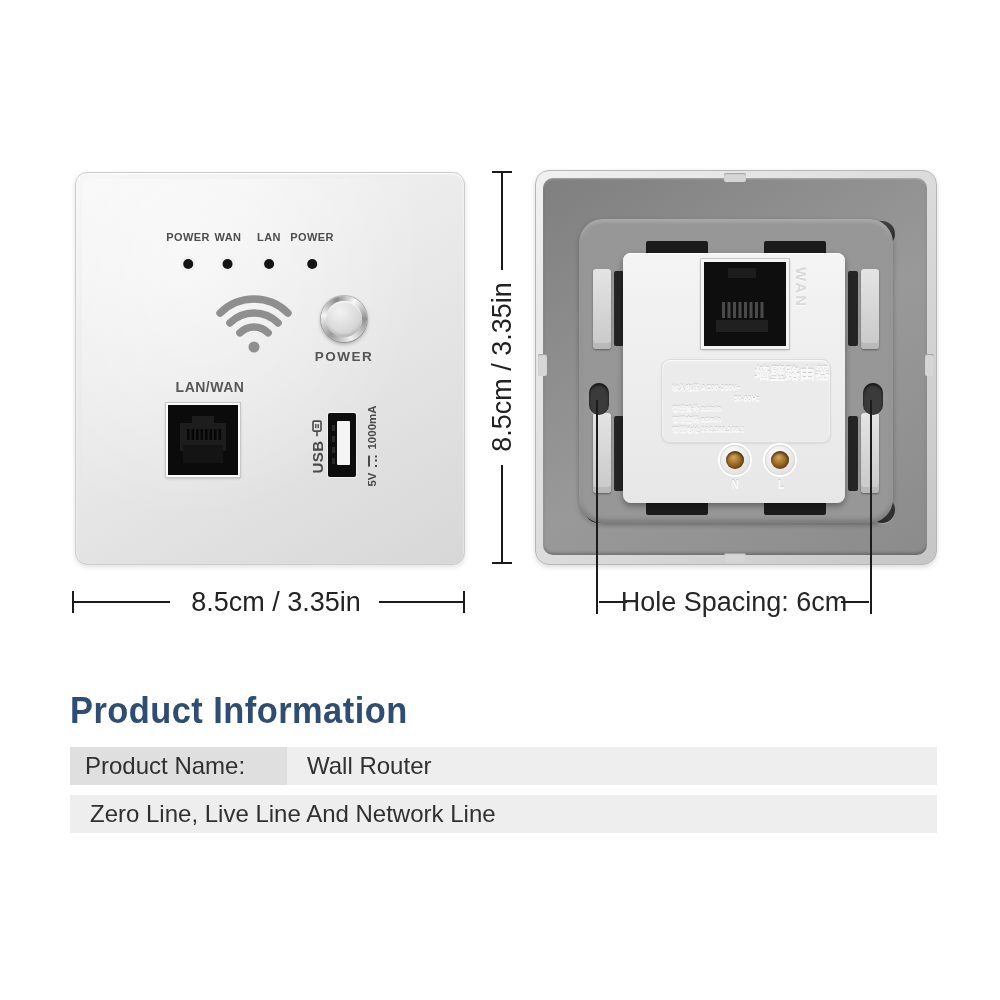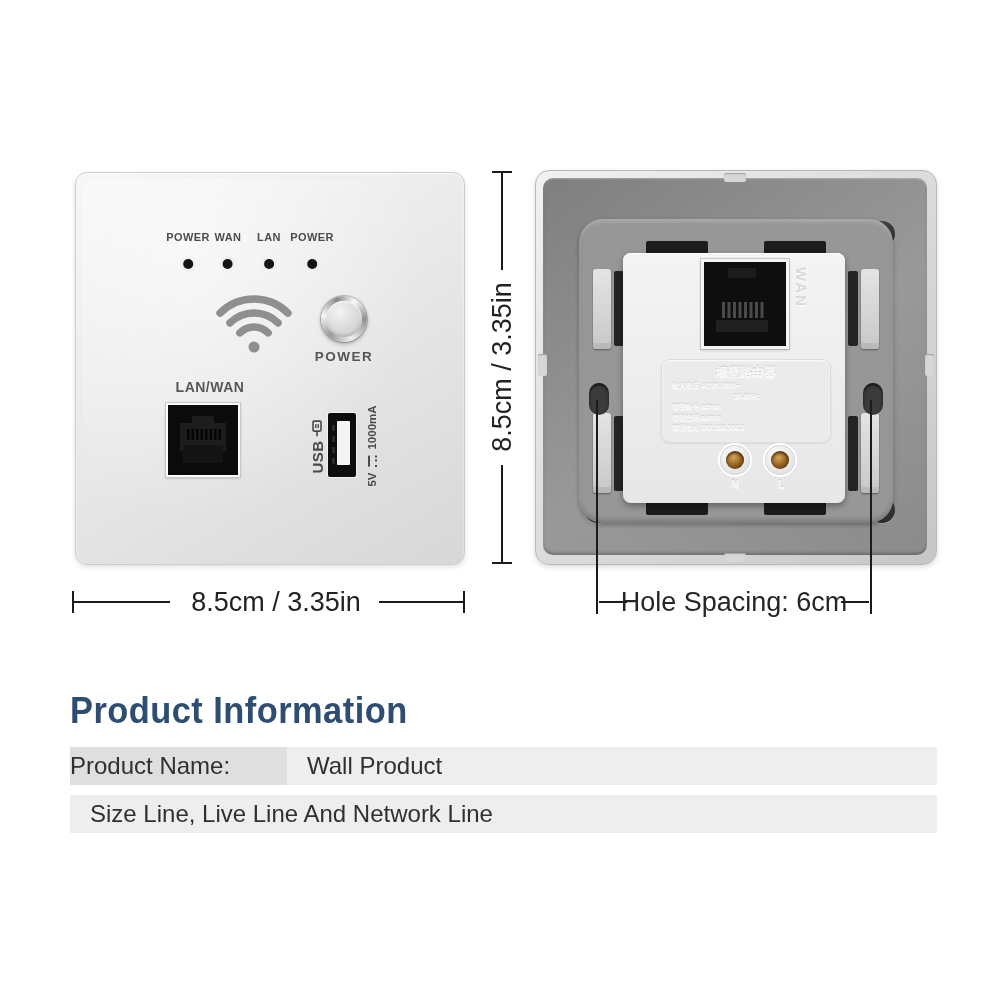--- a/index.html
+++ b/index.html
@@ -73,39 +73,39 @@
   .module{left:87px;top:82px;width:222px;height:250px;border-radius:8px;
     background:linear-gradient(180deg,#f4f4f4,#e7e7e7);
     box-shadow:0 3px 6px rgba(0,0,0,.35),inset 0 1px 0 #fff;}
   .rj45-back{left:78px;top:6px;width:82px;height:84px;background:#0e0e0e;border:3px solid #f4f4f4;
     box-shadow:0 0 0 1px rgba(0,0,0,.15),0 1px 3px rgba(0,0,0,.2);}
   .wan-vert{left:170px;top:14px;height:72px;writing-mode:vertical-rl;font-size:15px;font-weight:bold;
     color:#d9d9d9;letter-spacing:2px;text-shadow:1px 0 1px rgba(255,255,255,.8);}
   .sticker{left:38px;top:106px;width:168px;height:82px;border-radius:9px;background:#ebebeb;
     border:1px solid #dcdcdc;box-shadow:inset 0 1px 2px #fff,0 1px 2px rgba(0,0,0,.08);
     overflow:hidden;}
-  .sticker-title{text-align:center;font-size:12px;margin-top:4px;}
+  .sticker-title{text-align:right;font-size:15px;margin-top:4px;}
   .emboss{color:#f8f8f8;text-shadow:0 -1px 0 rgba(0,0,0,.14),0 1px 1px rgba(255,255,255,.9);
     font-weight:bold;}
   .sticker-line{font-size:6.8px;line-height:1.55;padding:0 10px;}
   .sticker-line.cont{padding-left:72px;}
   .boss{width:30px;height:30px;border-radius:50%;
     background:radial-gradient(circle at 40% 32%,#fdfdfd,#e3e3e3 70%);
     box-shadow:0 0 0 2px #fff,0 1px 2px rgba(0,0,0,.25),inset 0 0 0 1px #d9d9d9;}
   .brass{left:6px;top:6px;width:18px;height:18px;border-radius:50%;
     background:radial-gradient(circle at 42% 35%,#d8a656,#8a5a1d 58%,#3a250b);
     box-shadow:inset 0 2px 3px rgba(0,0,0,.55);}
   .term-label{font-size:10px;transform:translateX(-50%);}
 
   
   .pi-heading{left:70px;top:690px;font-size:37px;font-weight:bold;color:#2e4d72;
     transform:scaleX(.93);transform-origin:left center;white-space:nowrap;letter-spacing:.5px;}
   .info-table{left:70px;top:747px;width:867px;}
   .info-row{display:flex;height:38px;margin-bottom:10px;font-size:24px;color:#303030;}
-  .info-label{width:217px;background:#dfdfdf;line-height:38px;box-sizing:border-box;}
+  .info-label{width:217px;background:#dfdfdf;line-height:38px;padding-left:15px;box-sizing:border-box;}
   .info-value{flex:1;background:#eeeeee;line-height:38px;padding-left:20px;}
 </style>
 </head>
 <body>
 
 <div class="canvas">
 
   <section class="abs front-panel">
     <div class="abs panel-sheen"></div>
 
@@ -271,20 +271,20 @@
   <div class="abs dim" style="left:870px;top:400px;width:2px;height:214px"></div>
   <div class="abs dim" style="left:599px;top:601px;width:28px;height:2px"></div>
   <div class="abs dim" style="left:841px;top:601px;width:28px;height:2px"></div>
   <div class="abs hole-text">Hole Spacing: 6cm</div>
 
   <h1 class="abs pi-heading" style="margin:0">Product Information</h1>
 
   <div class="abs info-table">
     <div class="info-row">
       <div class="info-label">Product Name:</div>
-      <div class="info-value">Wall Product</div>
+      <div class="info-value">Wall Router</div>
     </div>
     <div class="info-row">
-      <div class="info-value">Size Line, Live Line And Network Line</div>
+      <div class="info-value">Zero Line, Live Line And Network Line</div>
     </div>
   </div>
 
 </div>
 
 </body></html>

